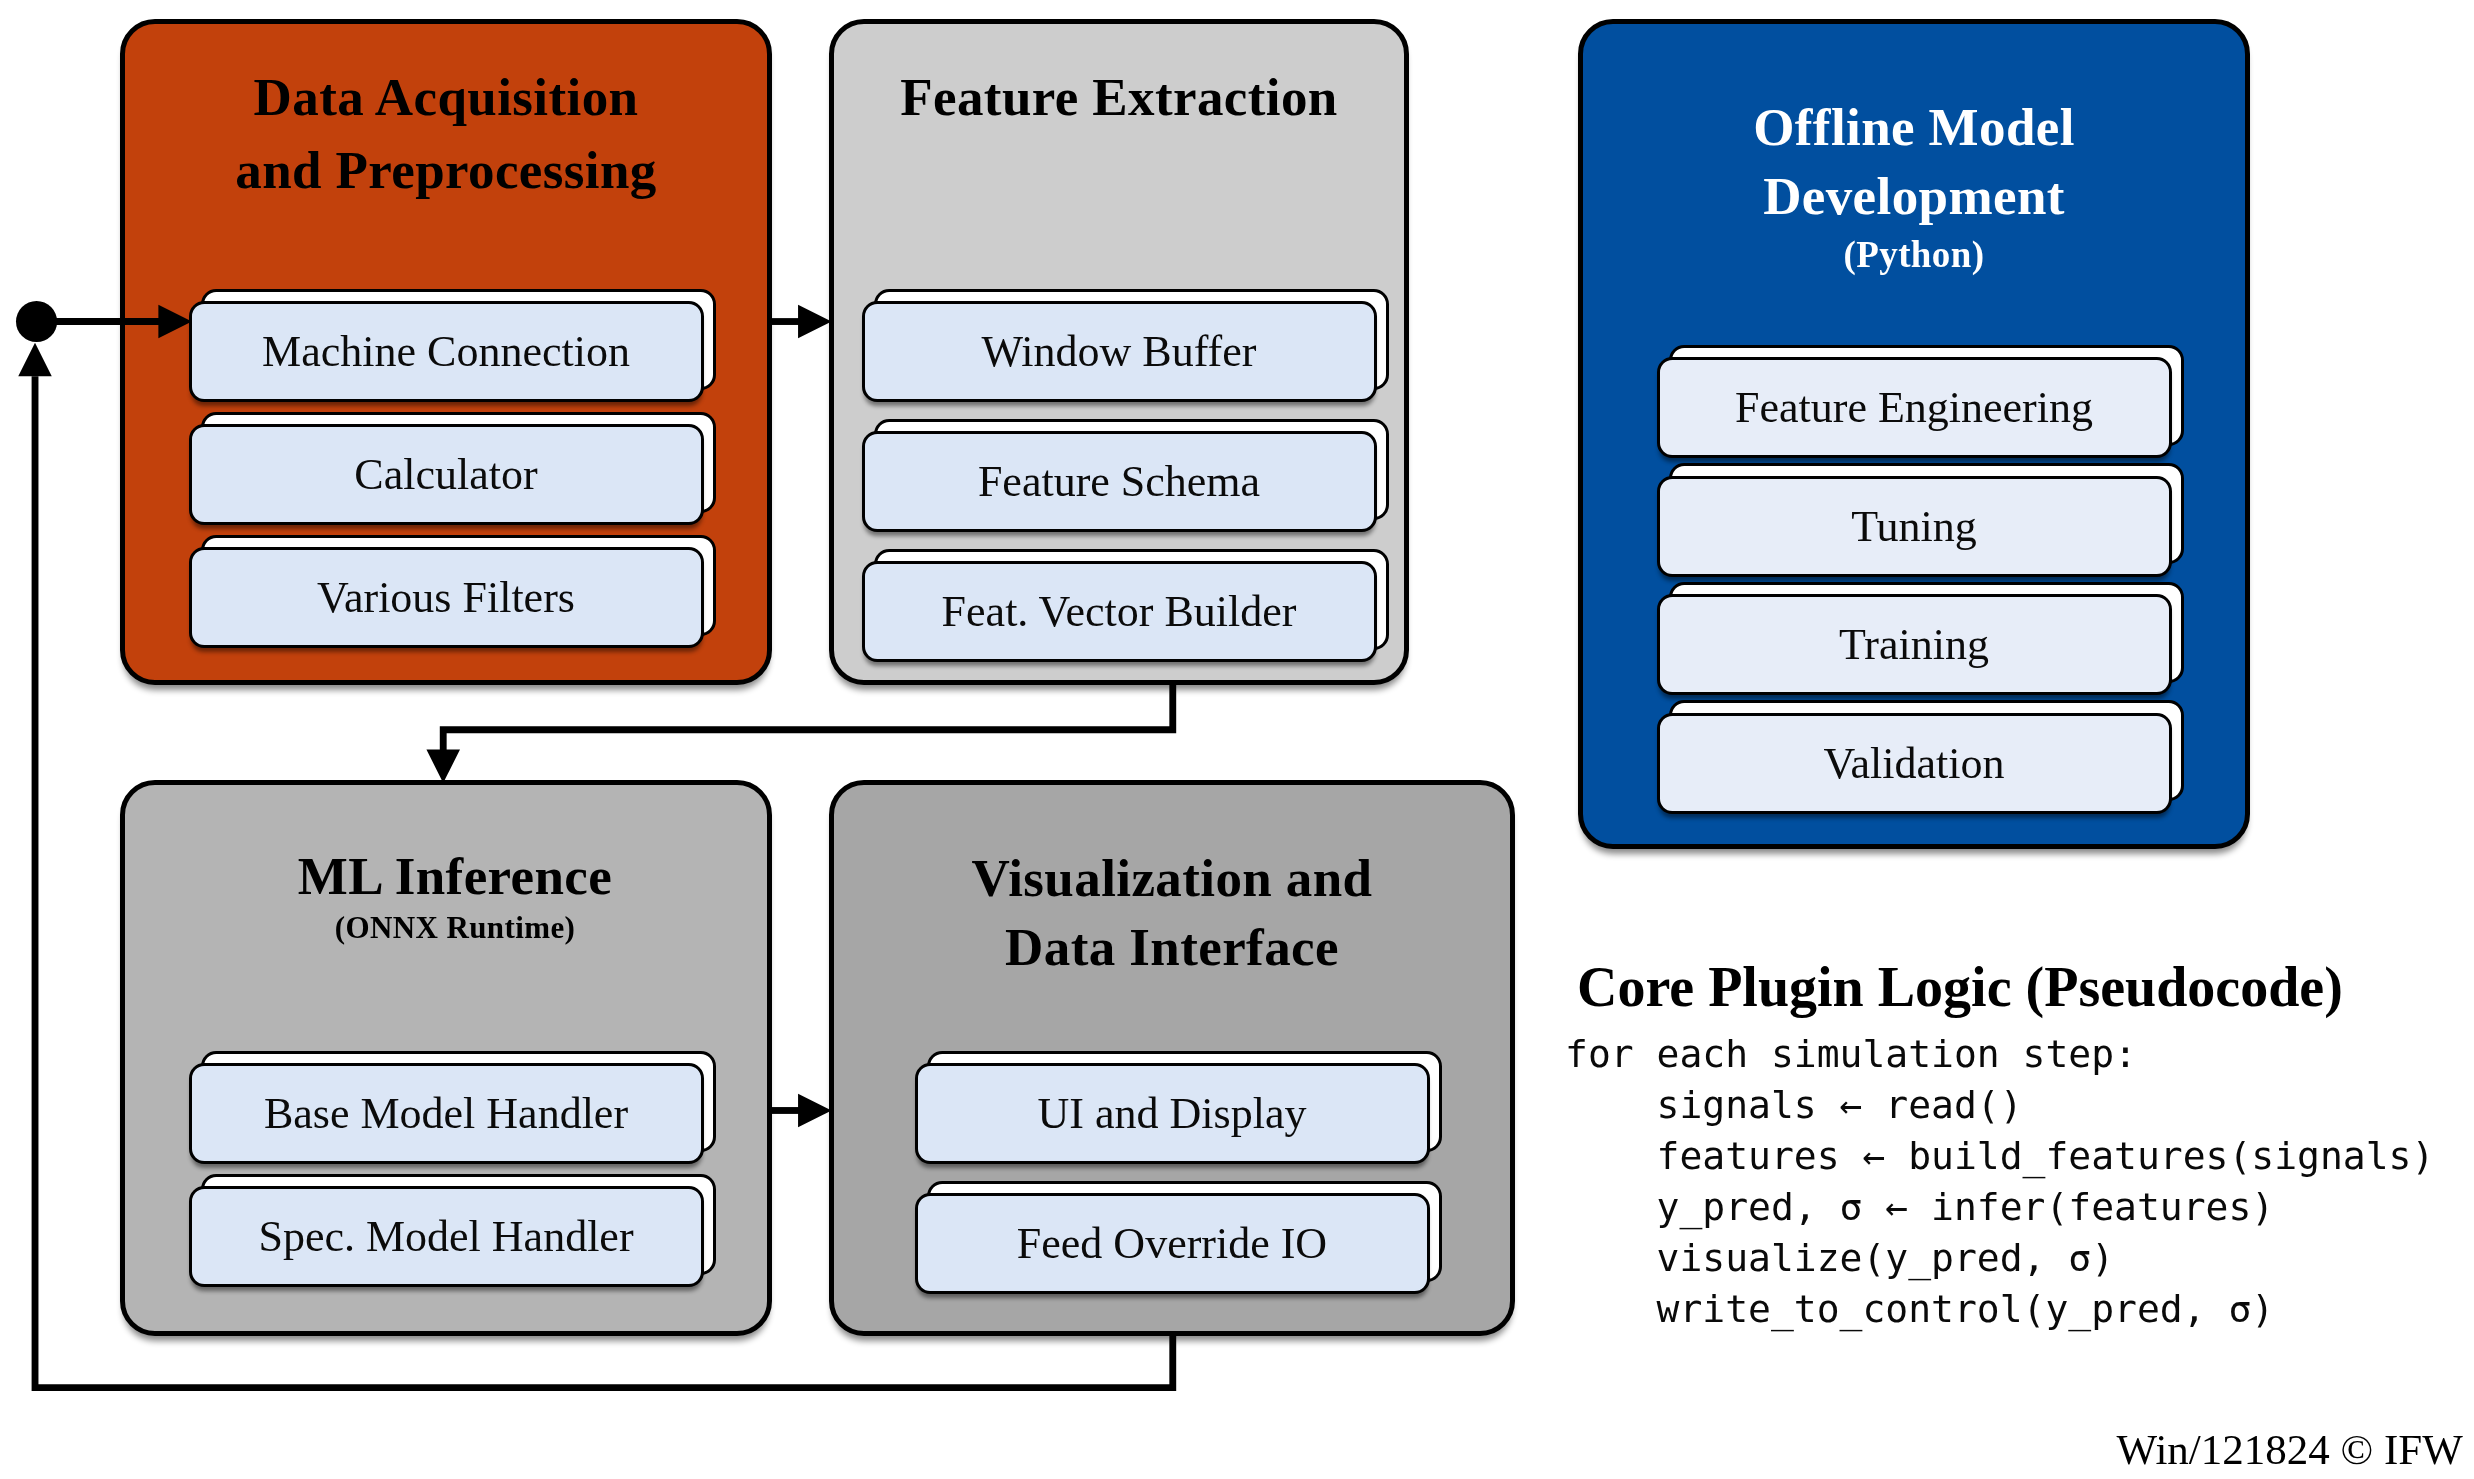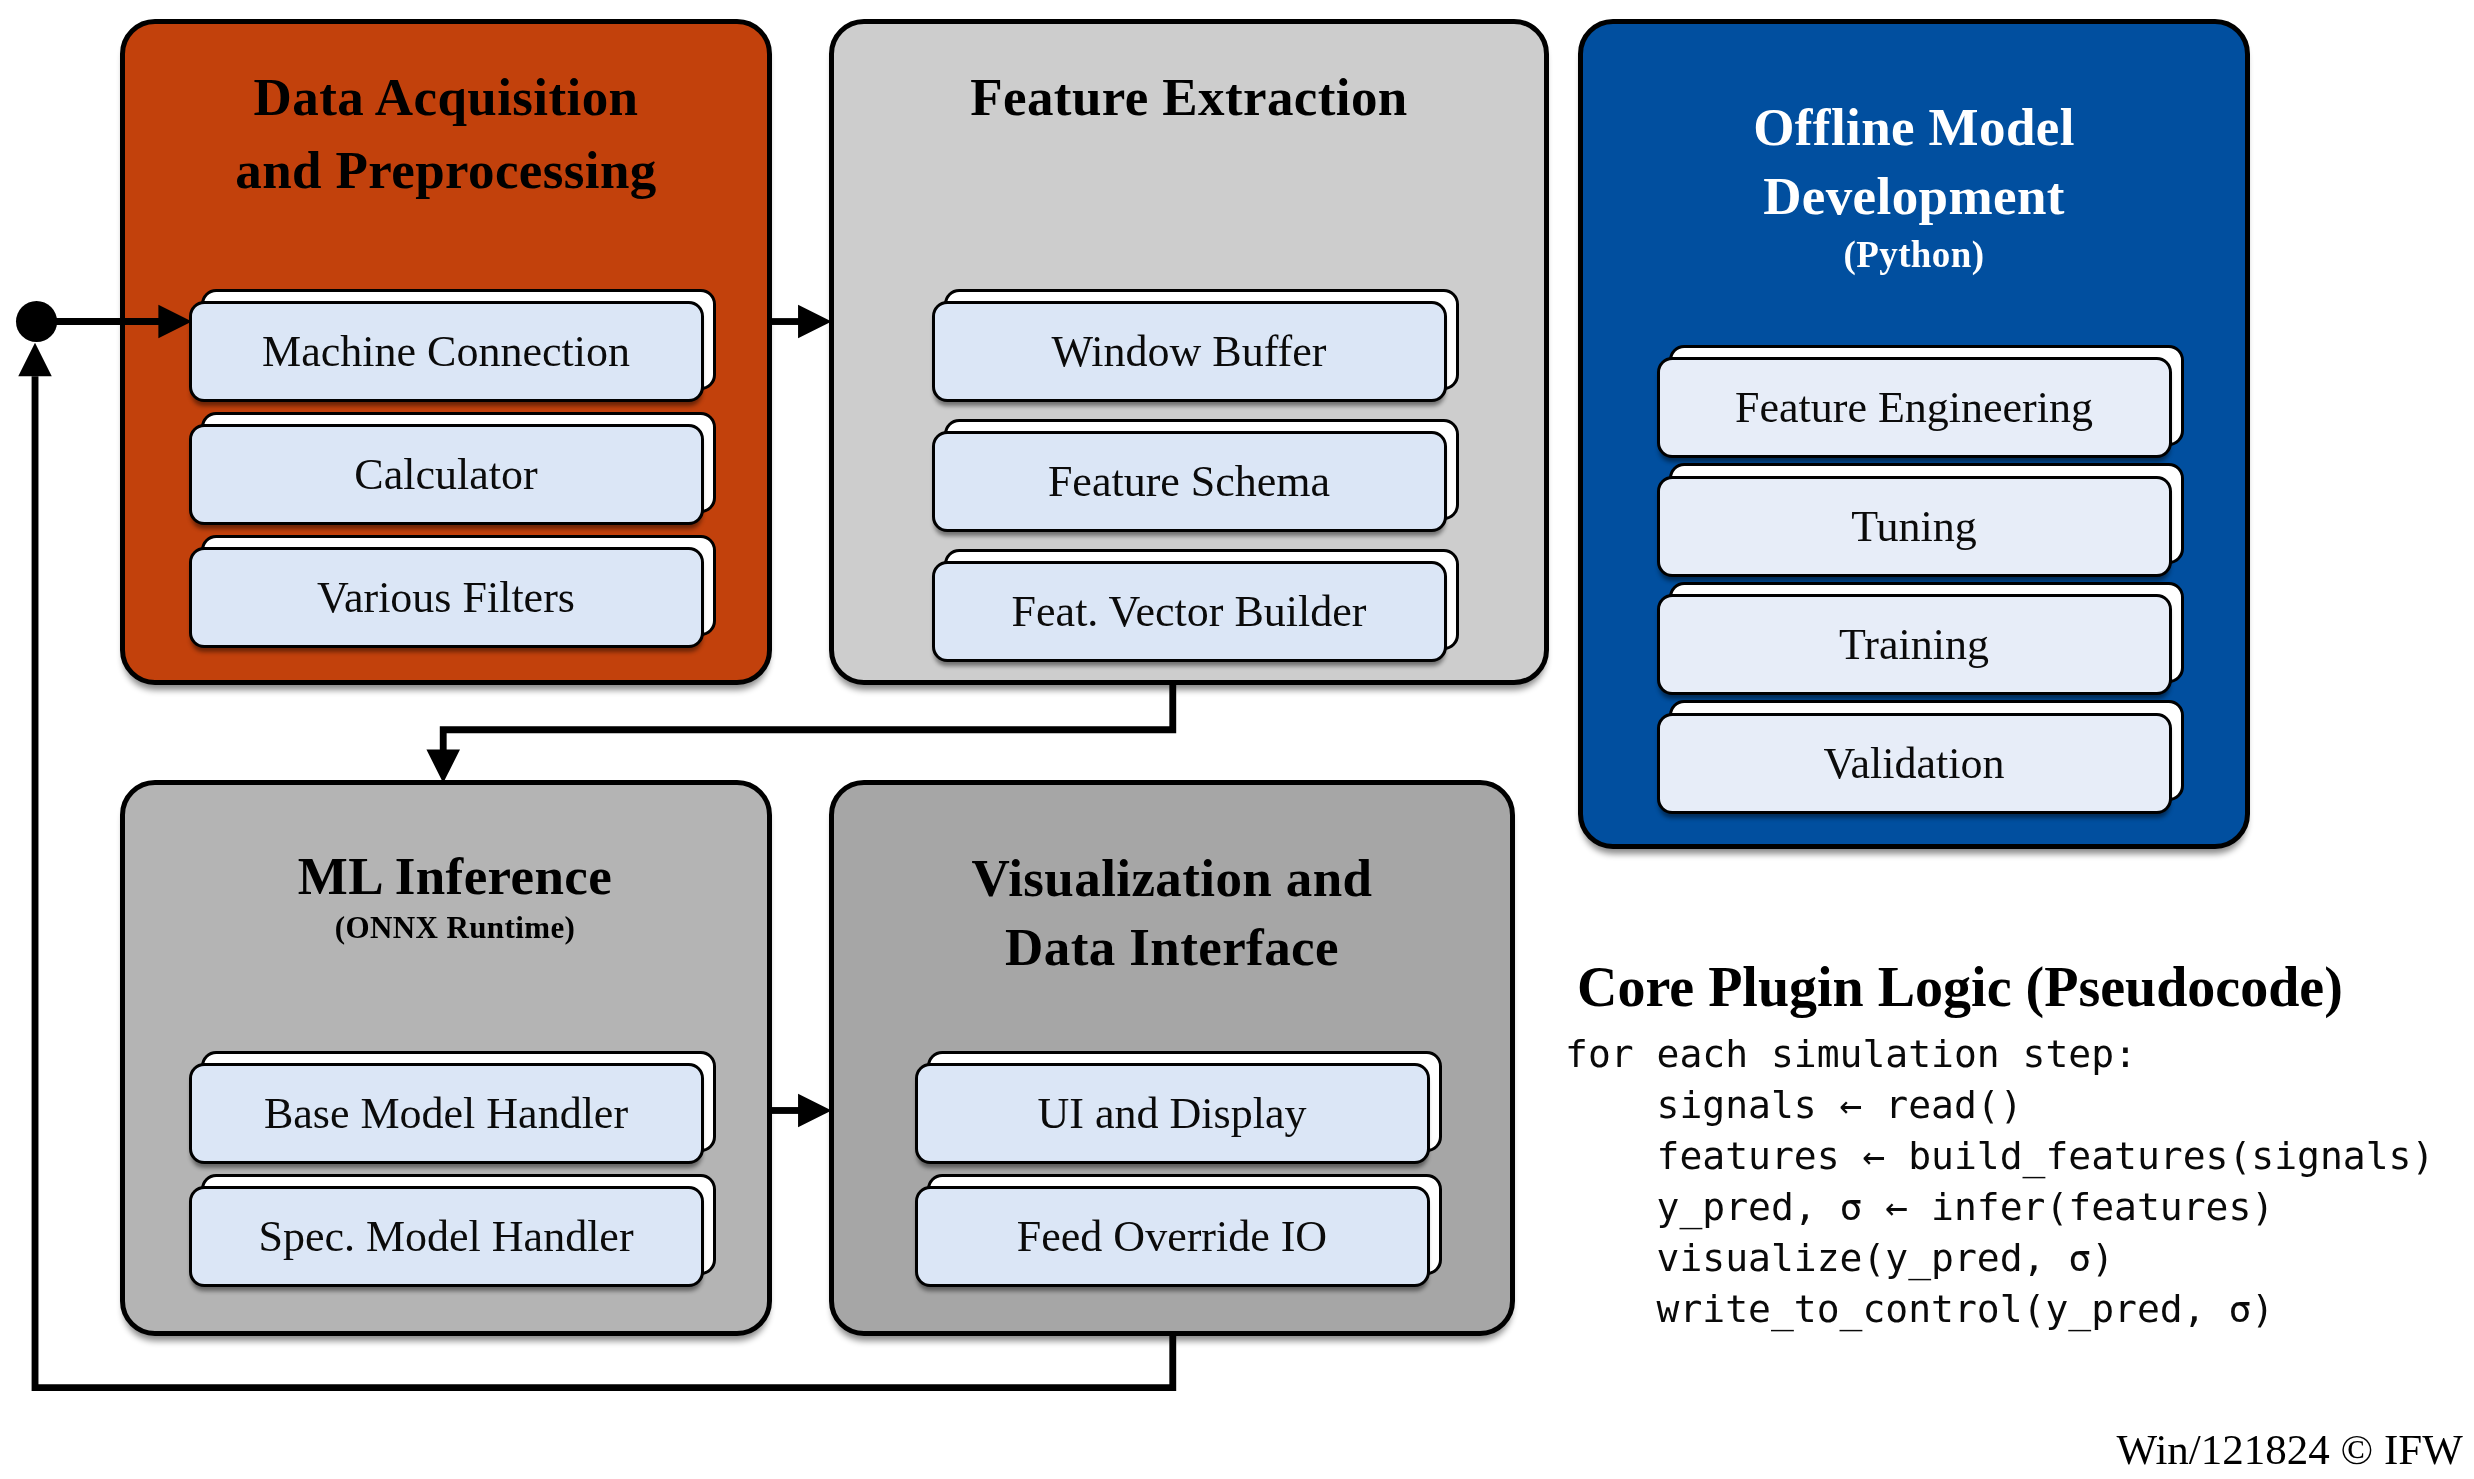--- a/index.html
+++ b/index.html
@@ -10,21 +10,21 @@
   .canvas{position:absolute;inset:0;}
 
   
   .box{
     position:absolute;box-sizing:border-box;
     border:5.3px solid #000;border-radius:35px;
     box-shadow:0 7.6px 6.1px -3px rgba(0,0,0,.45);
     z-index:1;
   }
   .b-da {left:120px; top:19px;  width:652px; height:666px; background:#c2410c;}
-  .b-fe {left:829px;top:19px;  width:720px; height:666px; background:#cdcdcd;}
+  .b-fe {left:829px;top:19px;  width:580px; height:666px; background:#cdcdcd;}
   .b-om {left:1578px;top:19px;  width:672px; height:830px;background:#014f9f;}
   .b-ml {left:120px; top:780px;width:652px; height:556px; background:#b4b4b4;}
   .b-vz {left:829px;top:780px;width:686px; height:556px; background:#a6a6a6;}
 
   .box-title{
     margin:0;text-align:center;font-weight:bold;color:#000;
     font-size:53px;line-height:1.38;letter-spacing:0.4px;
   }
   .b-da .box-title{padding-top:37px;}
   .b-fe .box-title{padding-top:37px;}
@@ -38,21 +38,21 @@
 
   
   .cards{
     position:absolute;left:0;right:0;
     display:flex;flex-direction:column;align-items:center;
   }
   .b-da .cards{top:277px;gap:22px;}
   .b-fe .cards{top:277px;gap:29px;}
   .b-om .cards{top:333px;gap:17.5px;}
   .b-ml .cards{top:278px;gap:22px;}
-  .b-vz .cards{top:278px;gap:22px;}
+  .b-vz .cards{top:278px;gap:29px;}
 
   .card{position:relative;width:515px;height:101px;}
   .card-back{
     position:absolute;left:12.2px;top:-12.2px;width:100%;height:100%;
     box-sizing:border-box;background:#ffffff;border:3.8px solid #000;border-radius:15.2px;
   }
   .card-front{
     position:absolute;left:0;top:0;width:100%;height:100%;
     box-sizing:border-box;background:#dbe6f6;border:3.8px solid #000;border-radius:15.2px;
     display:flex;align-items:center;justify-content:center;

